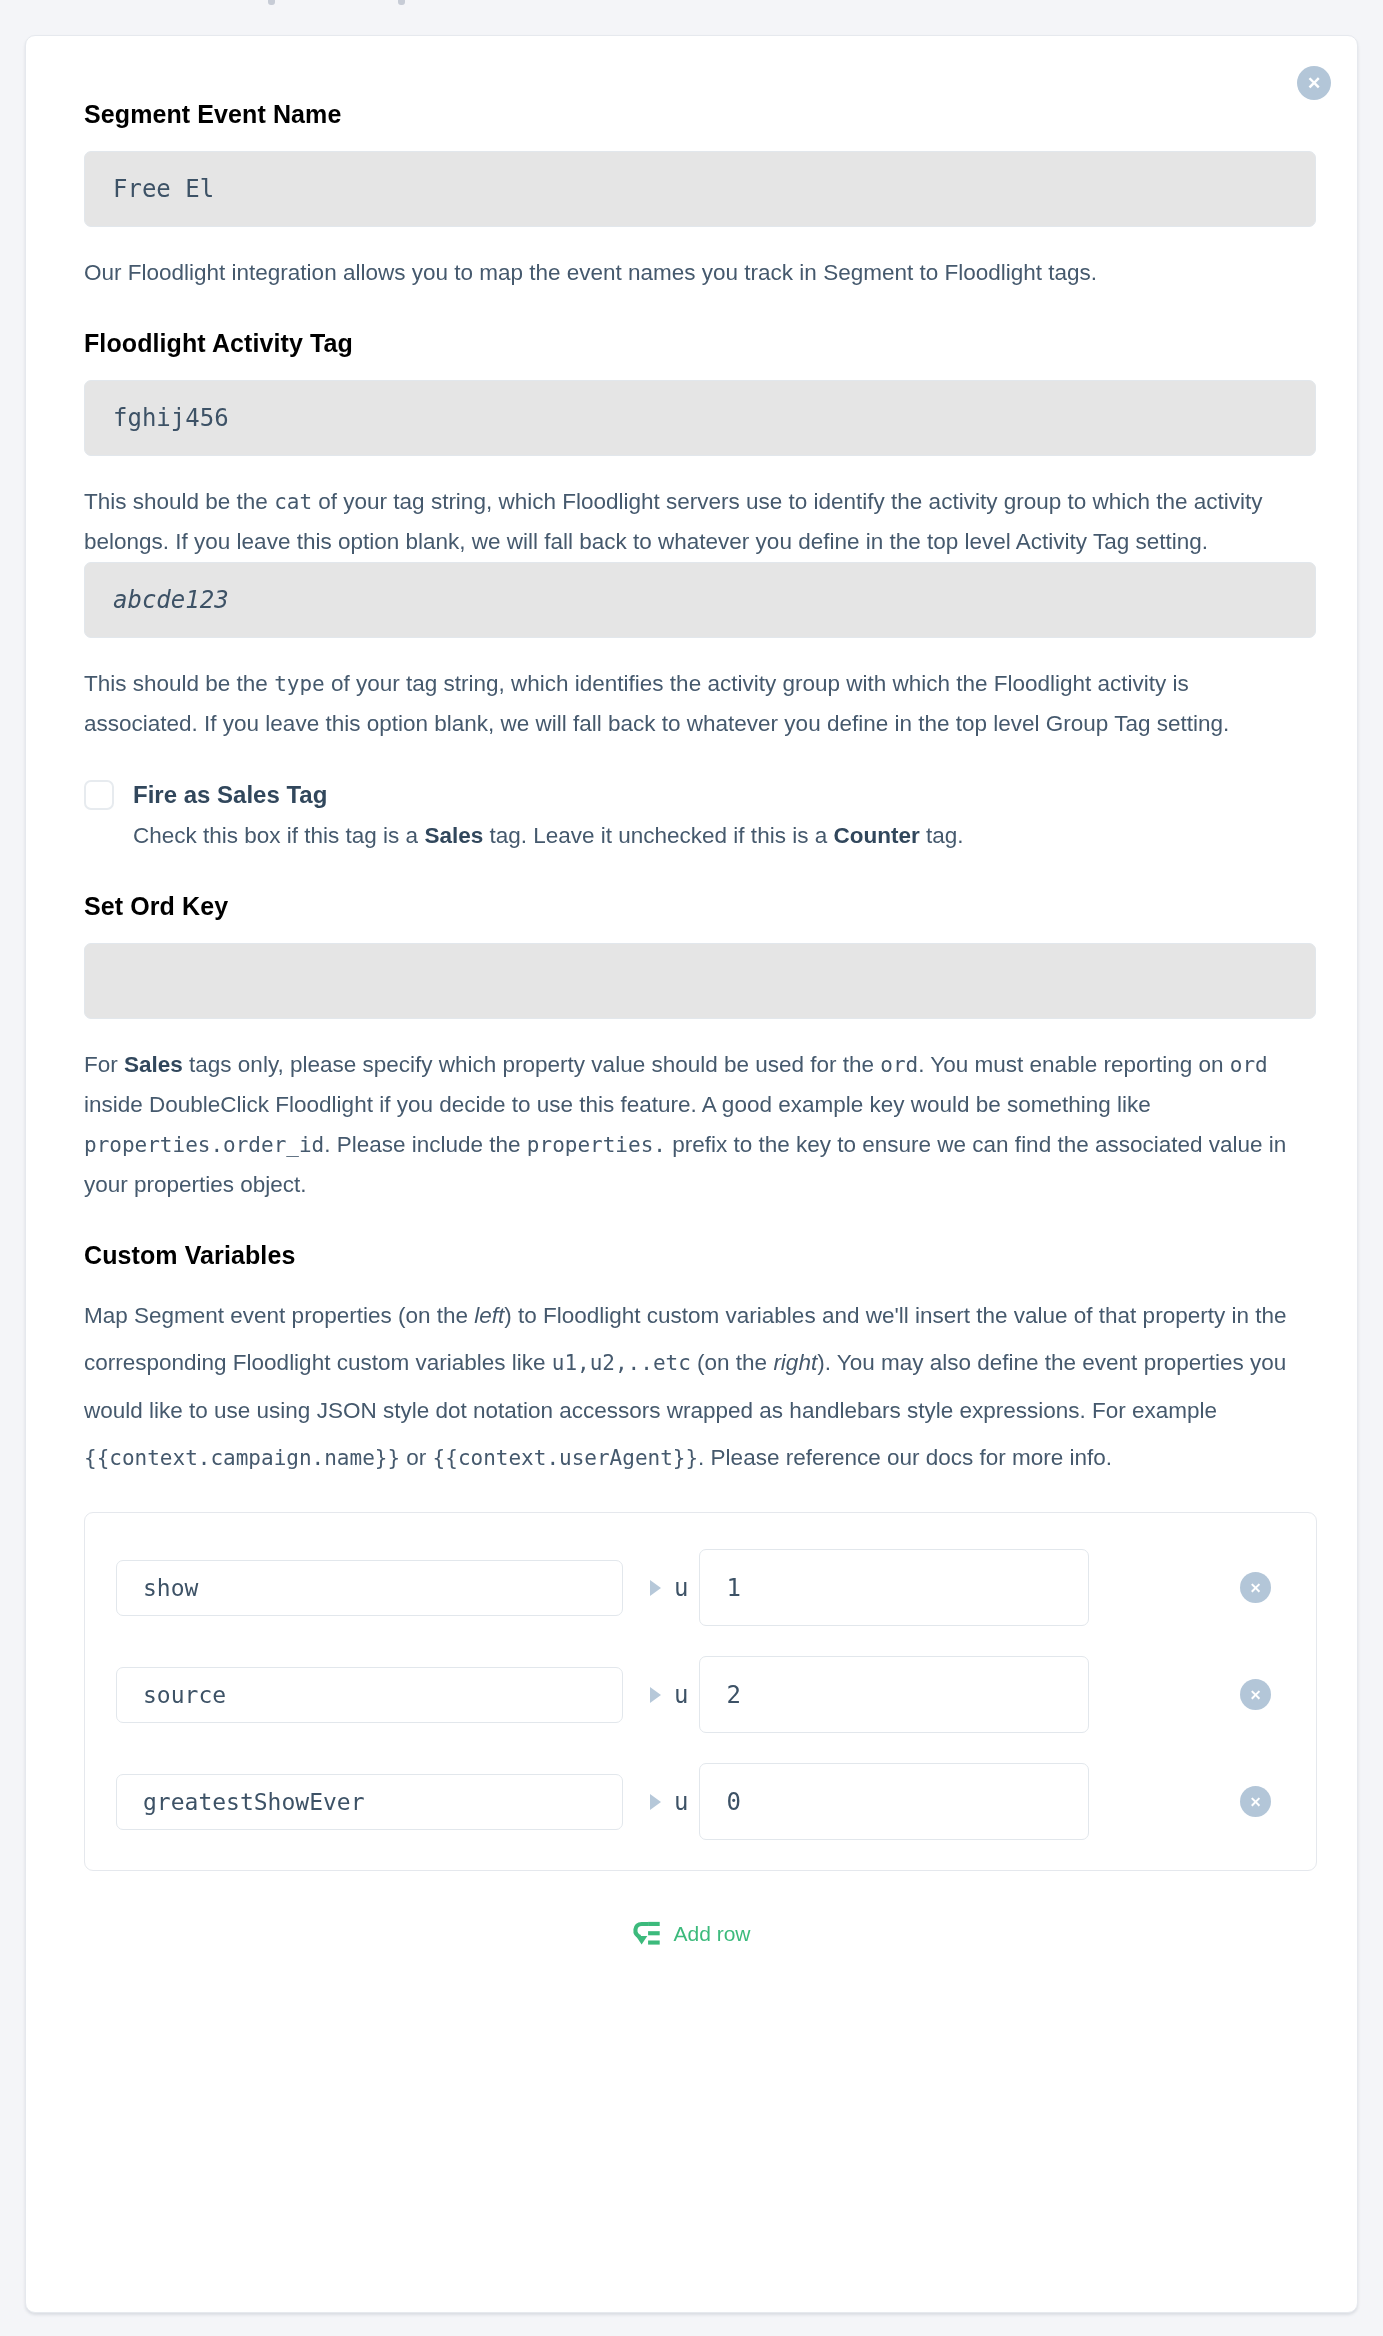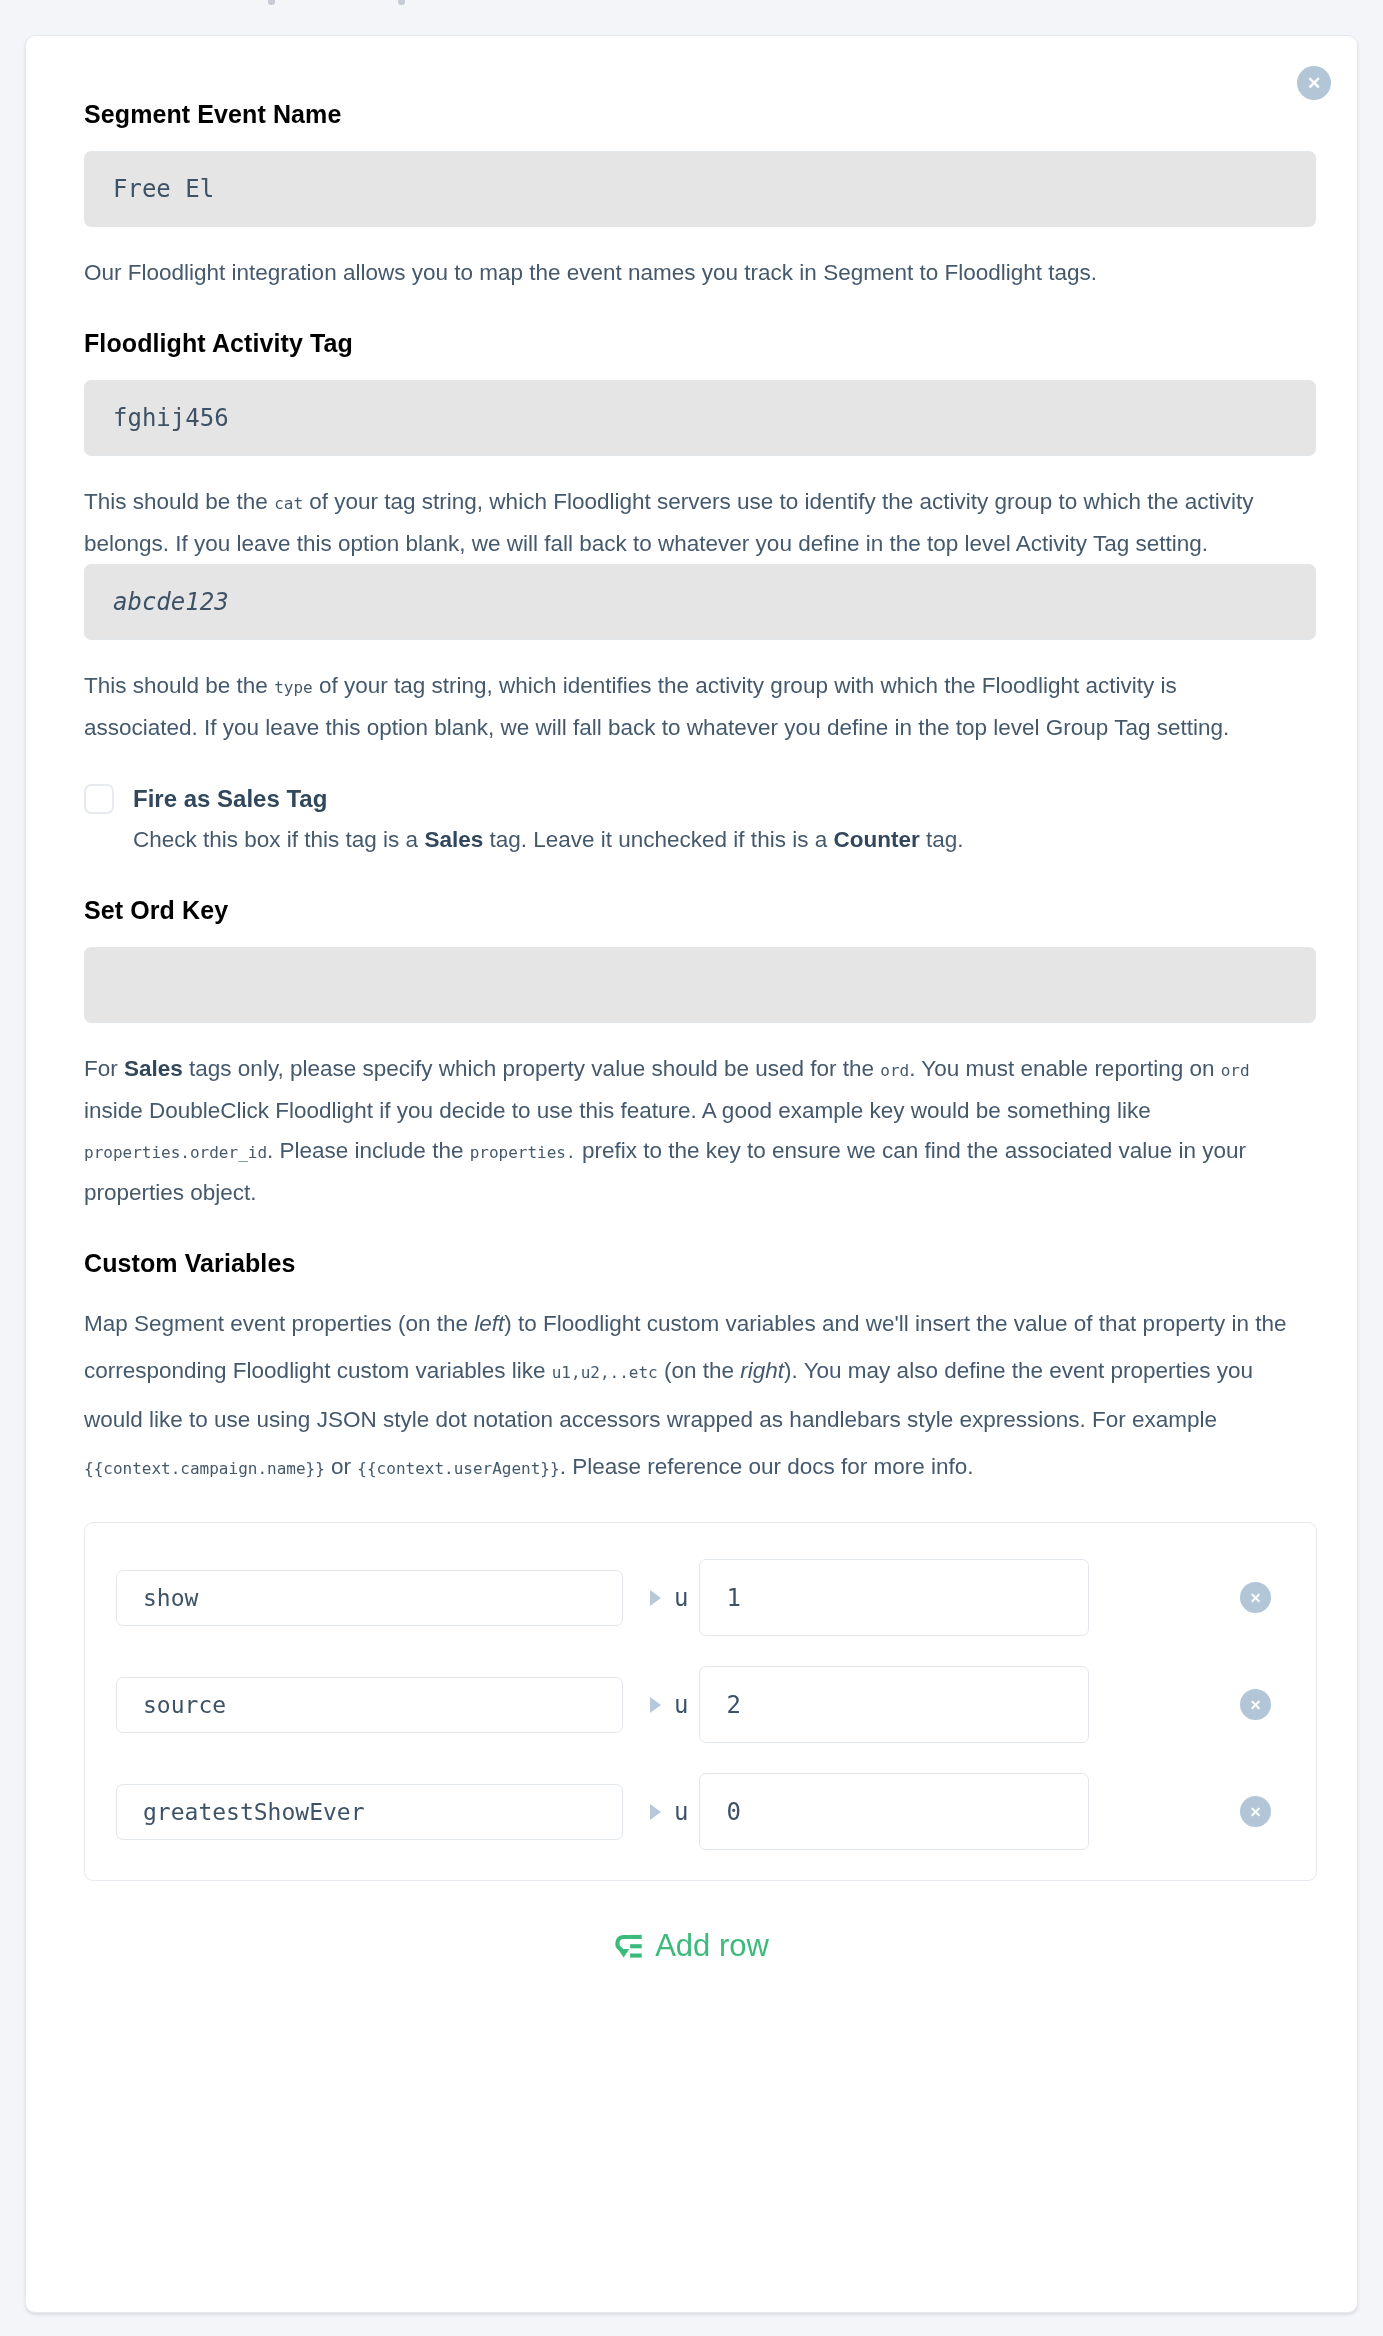--- a/index.html
+++ b/index.html
@@ -50,21 +50,21 @@
     font-size:24px; color:#3d5266;
   }
   .text-input.italic { font-style:italic; }
 
   .help {
     font-size:22.5px; line-height:40px; color:#45596d;
     max-width:1210px; margin-top:26px;
   }
   .help.lh-lg { line-height:47px; margin-top:20px; }
   .seg-plain { }
-  .seg-code { font-family:"DejaVu Sans Mono", monospace; font-size:16px;text-align:right; }
+  .seg-code { font-family:"DejaVu Sans Mono", monospace; font-size:21px;text-align:right; }
   .seg-bold { font-weight:700; color:#31475c; }
   .seg-italic { font-style:italic; }
 
   .checkbox-block { margin-top:36px; }
   .checkbox-row { display:flex; align-items:center; }
   .checkbox {
     appearance:none; -webkit-appearance:none;
     width:30px; height:30px; border:2px solid #e7ebef; border-radius:7px;
     background:#fff; cursor:pointer; flex:0 0 auto;
   }
@@ -103,21 +103,21 @@
     background:#b3c6d8; border:none; cursor:pointer;
     display:flex; align-items:center; justify-content:center;
     color:#fff; font-size:14px; font-weight:bold; line-height:1;
   }
 
   .add-row-wrap { margin-top:47px; text-align:center; }
   .add-row-btn {
     display:inline-flex; align-items:center; gap:12px;
     background:none; border:none; cursor:pointer;
     color:#3cba7c; font-family:"Liberation Sans", sans-serif;
-    font-size:31px;
+    font-size:21px;
   }
   .add-row-btn svg { display:block; }
 </style>
 </head>
 <body>
 
 <div class="artifact a1"></div>
 <div class="artifact a2"></div>
 
 <div class="card">

